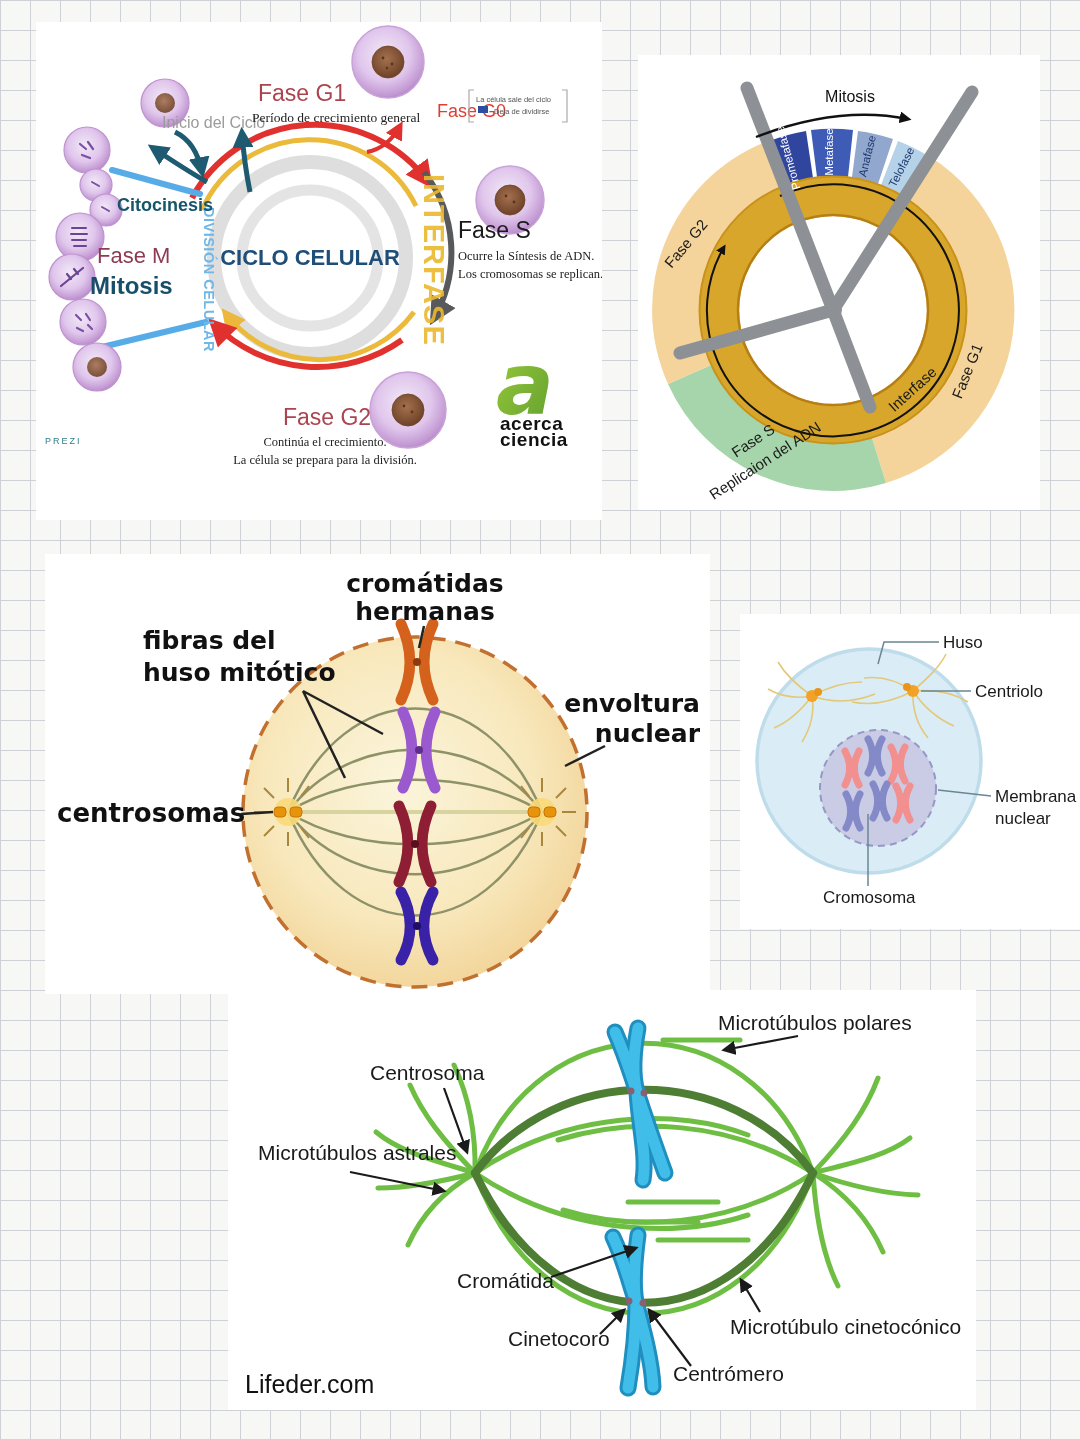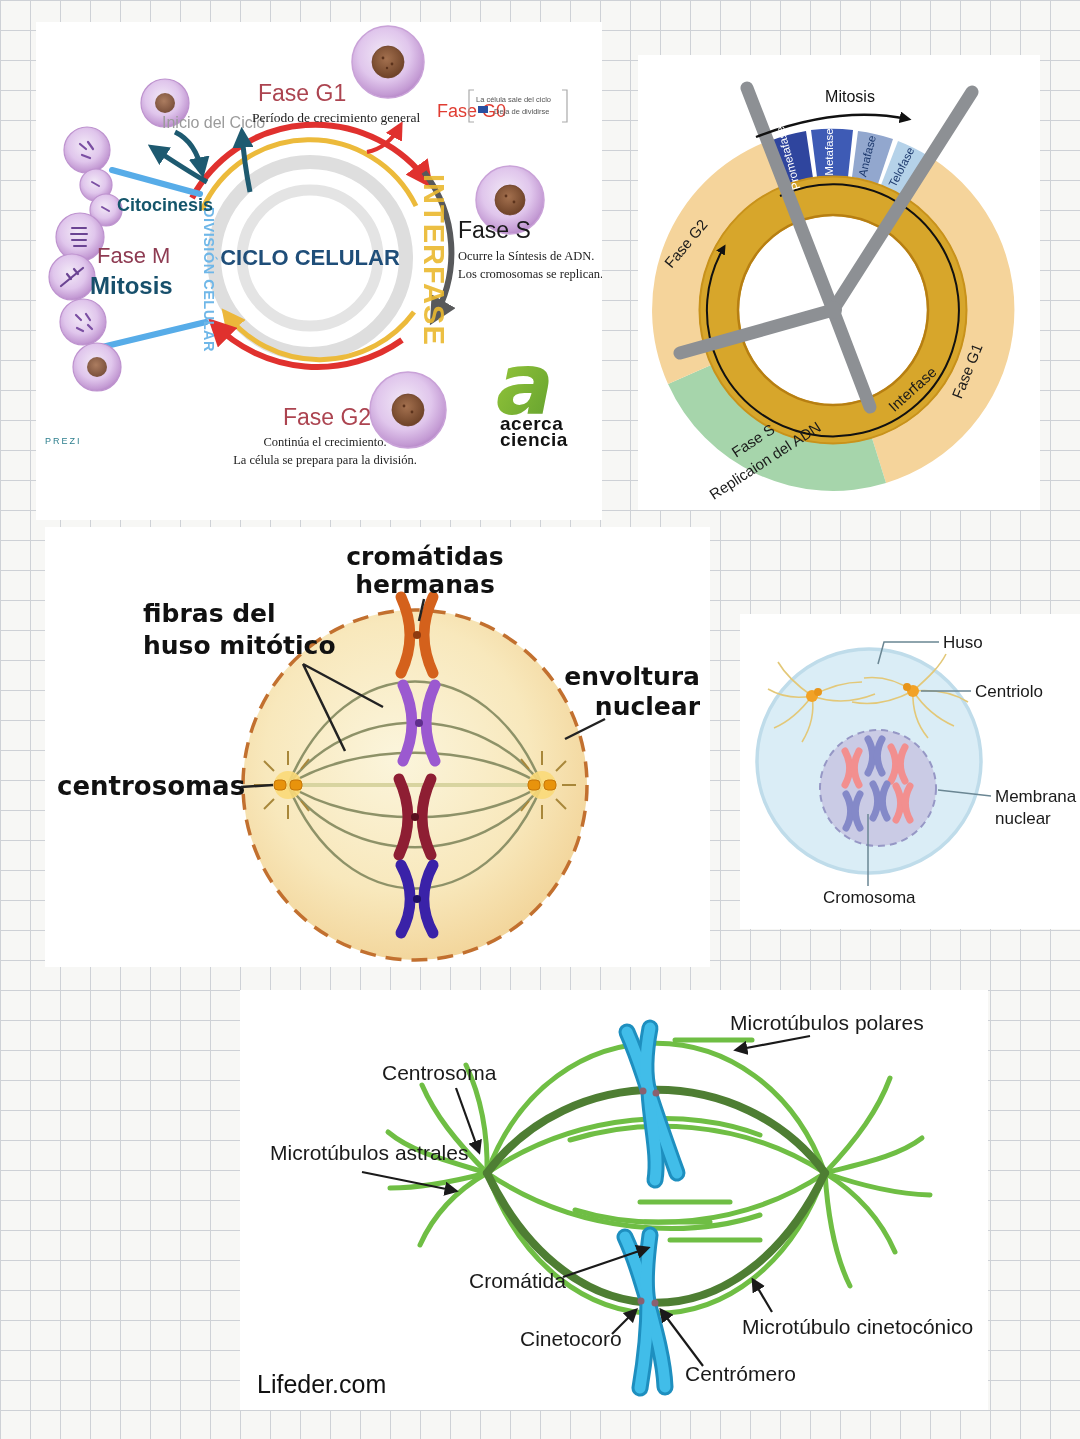--- a/index.html
+++ b/index.html
@@ -8,23 +8,23 @@
     background-color:#f7f7f5;
     background-image:
       linear-gradient(#ced1d6 1px, transparent 1px),
       linear-gradient(90deg, #ced1d6 1px, transparent 1px);
     background-size:30px 30px;
     font-family:"Liberation Sans", sans-serif;
   }
   .panel{position:absolute;background:#ffffff}
   #p1{left:36px;top:22px;width:566px;height:498px}
   #p2{left:638px;top:55px;width:402px;height:455px}
-  #p3{left:45px;top:527px;width:665px;height:440px}
+  #p3{left:45px;top:554px;width:665px;height:440px}
   #p4{left:740px;top:614px;width:340px;height:315px}
-  #p5{left:240px;top:990px;width:748px;height:420px}
+  #p5{left:228px;top:990px;width:748px;height:420px}
   svg{display:block;width:100%;height:100%}
   text{font-family:"Liberation Sans",sans-serif}
   .serif{font-family:"Liberation Serif",serif}
   .heavy{font-family:"DejaVu Sans",sans-serif;font-weight:bold}
 </style>
 </head>
 <body>
 
 <section class="panel" id="p1">
 <svg viewBox="0 0 566 498">

